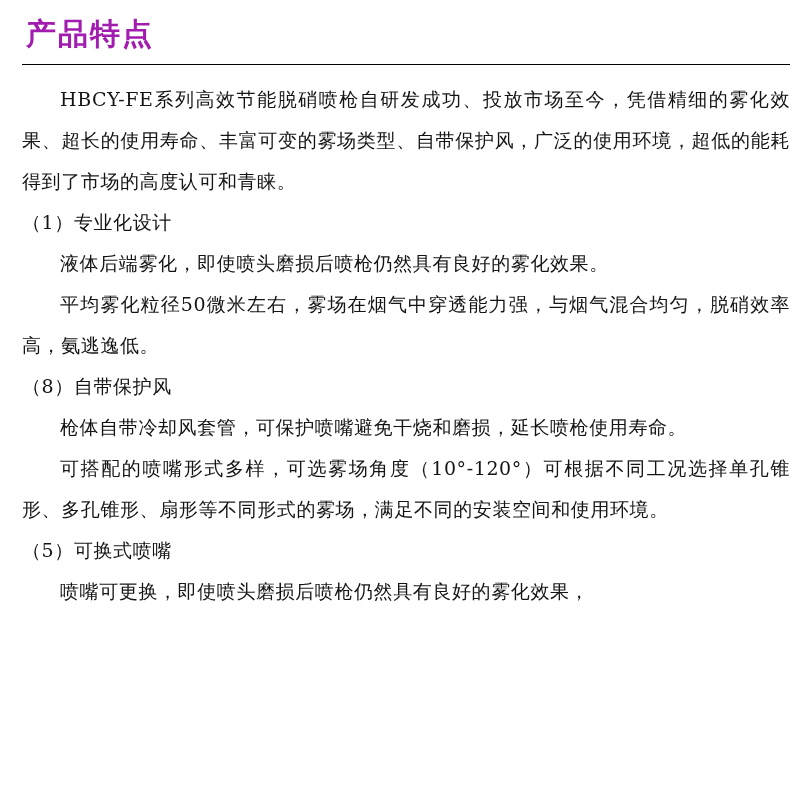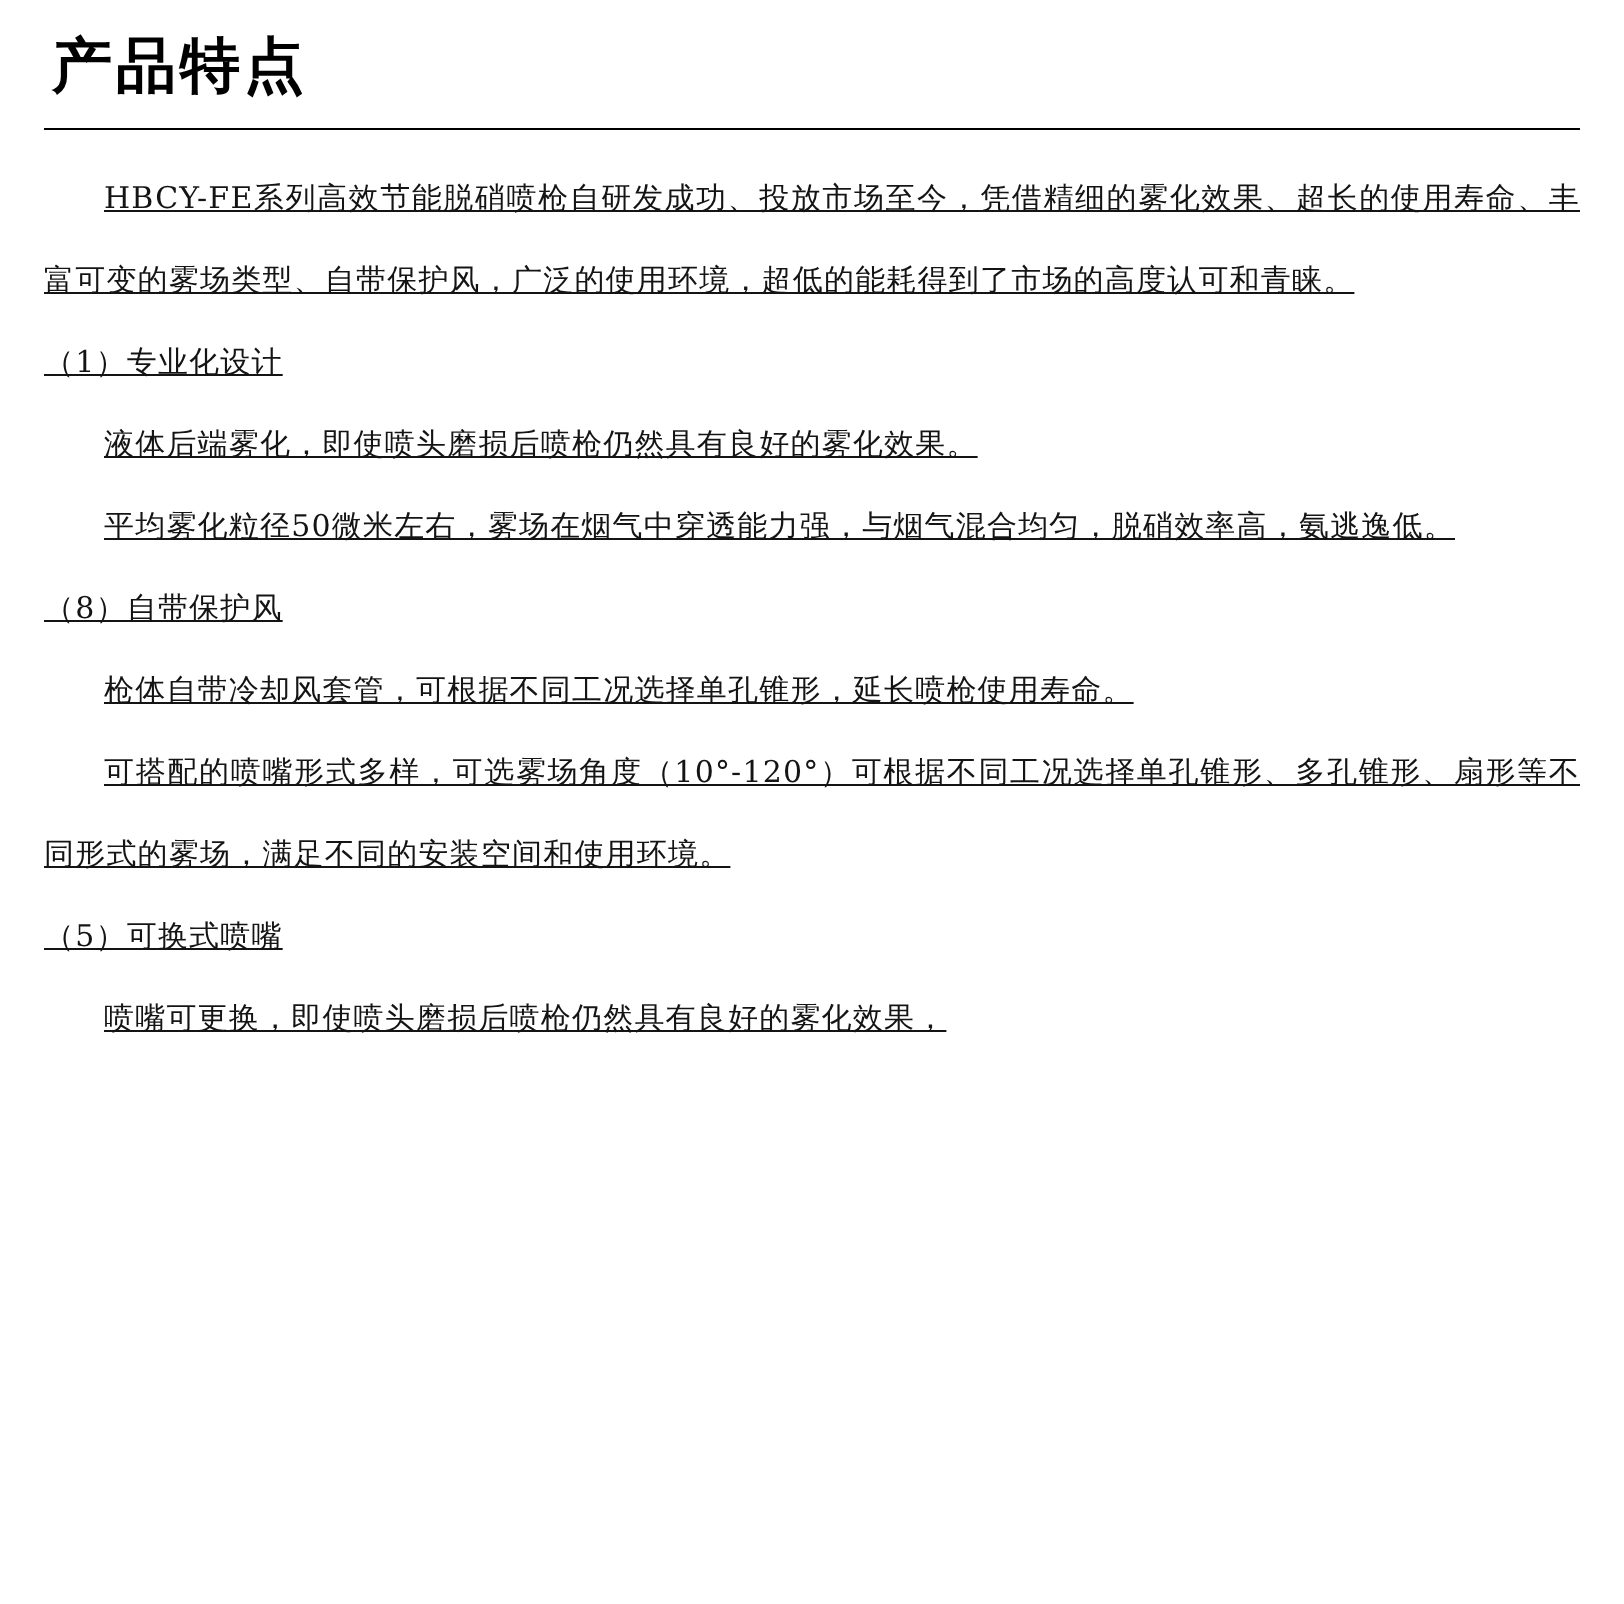--- a/index.html
+++ b/index.html
@@ -22,35 +22,34 @@
     padding: 0 22px;
   }
   .doc-title {
     font-family: "DejaVu Sans", sans-serif;
     font-weight: bold;
     font-size: 30px;
     letter-spacing: 2px;
     line-height: 1.2;
     margin: 8px 0 0 4px;
     padding-top: 8px;
-    color: #000000;
+    color: #a21caf;
   }
   .title-rule {
     border: none;
     border-top: 1px solid #000000;
     margin: 12px 0 14px 0;
   }
   .body {
-    font-size: 15px;
+    font-size: 19px;
     line-height: 41px;
     letter-spacing: 0.6px;
     text-align: justify;
     text-justify: inter-ideograph;
     color: #141414;
-    text-decoration: underline;
   }
   .para {
     margin: 0;
     text-indent: 2em;
   }
   .item-head {
     margin: 0;
     text-indent: 0;
   }
   .item-body {
@@ -68,21 +67,21 @@
 
   <div class="body">
     <p class="para">HBCY-FE系列高效节能脱硝喷枪自研发成功、投放市场至今，凭借精细的雾化效果、超长的使用寿命、丰富可变的雾场类型、自带保护风，广泛的使用环境，超低的能耗得到了市场的高度认可和青睐。</p>
 
     <p class="item-head">（1）专业化设计</p>
     <p class="item-body">液体后端雾化，即使喷头磨损后喷枪仍然具有良好的雾化效果。</p>
 
     <p class="item-body">平均雾化粒径50微米左右，雾场在烟气中穿透能力强，与烟气混合均匀，脱硝效率高，氨逃逸低。</p>
 
     <p class="item-head">（8）自带保护风</p>
-    <p class="item-body">枪体自带冷却风套管，可根据不同工况选择单孔锥形，延长喷枪使用寿命。</p>
+    <p class="item-body">枪体自带冷却风套管，可保护喷嘴避免干烧和磨损，延长喷枪使用寿命。</p>
 
     <p class="item-body">可搭配的喷嘴形式多样，可选雾场角度（10°-120°）可根据不同工况选择单孔锥形、多孔锥形、扇形等不同形式的雾场，满足不同的安装空间和使用环境。</p>
 
     <p class="item-head">（5）可换式喷嘴</p>
     <p class="item-body">喷嘴可更换，即使喷头磨损后喷枪仍然具有良好的雾化效果，</p>
   </div>
 
 </div>
 
 </body></html>

